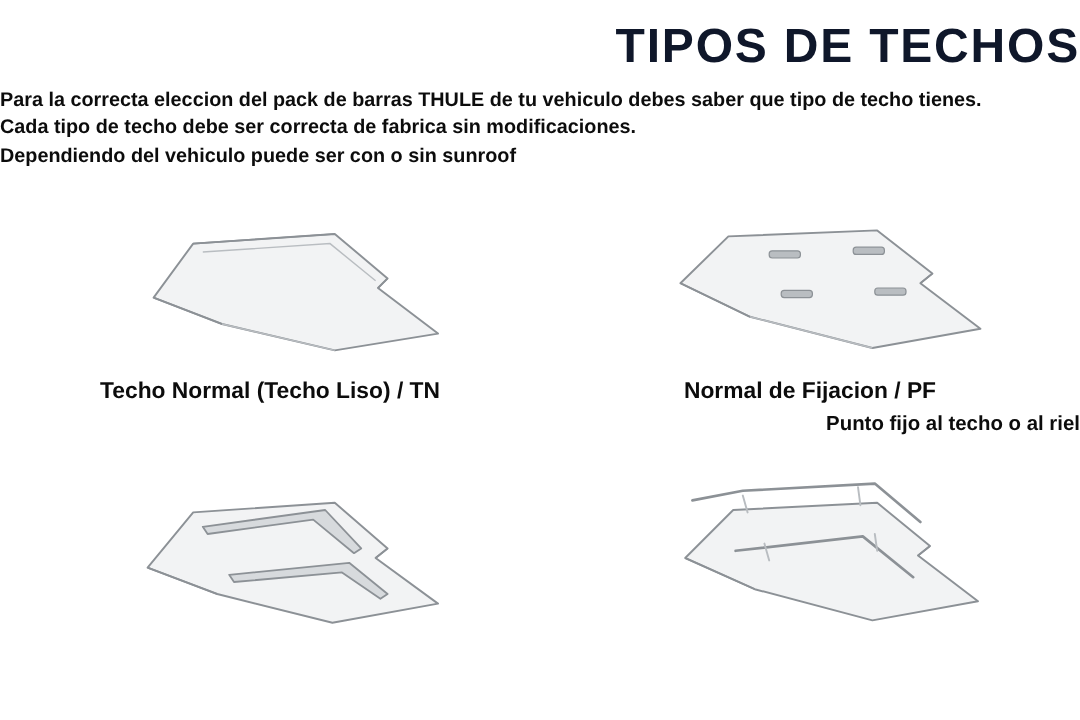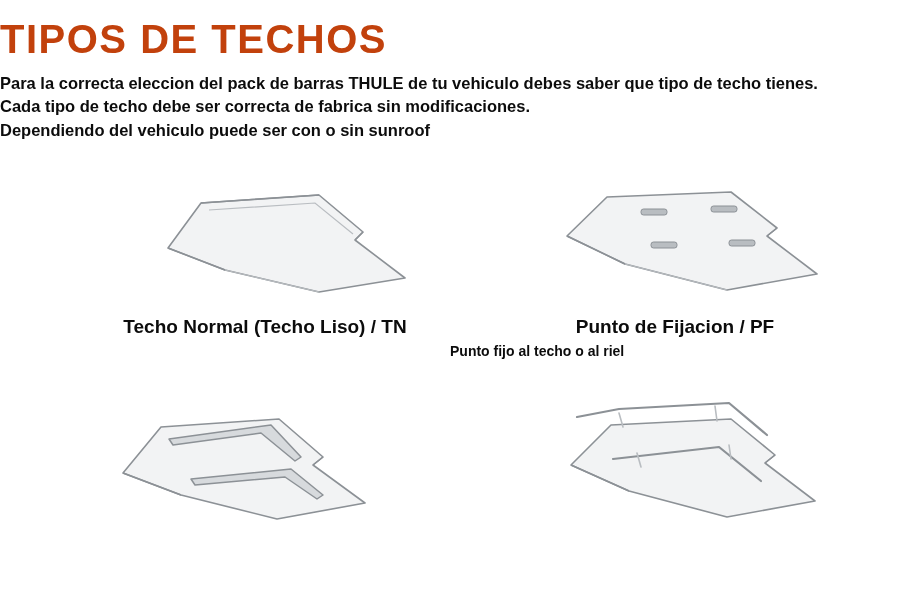--- a/index.html
+++ b/index.html
@@ -14,27 +14,27 @@
     color: #111111;
     overflow: hidden;
   }
   .page {
     position: relative;
     width: 900px;
     height: 600px;
     box-sizing: border-box;
   }
   .title {
-    text-align: left;
+    text-align: right;
     font-size: 40px;
     font-weight: bold;
     letter-spacing: 1.5px;
     margin: 18px 0 0 0;
     line-height: 1.05;
-    color: #c2410c;
+    color: #0f172a;
   }
   .subtitle-block {
     text-align: left;
     margin-top: 12px;
   }
   .subtitle-line {
     font-size: 16.5px;
     font-weight: bold;
     line-height: 1.42;
     color: #0c0c0c;
@@ -44,21 +44,21 @@
     top: 150px;
     left: 0;
     width: 900px;
     height: 450px;
   }
   .cell {
     position: absolute;
     width: 450px;
     height: 225px;
   }
-  .cell.r1c1 { left: 0;   top: 0; margin-left: 40px; }
+  .cell.r1c1 { left: 0;   top: 0; }
   .cell.r1c2 { left: 450px; top: 0; }
   .cell.r2c1 { left: 0;   top: 225px; }
   .cell.r2c2 { left: 450px; top: 225px; }
 
   .art {
     position: absolute;
     left: 50%;
     transform: translateX(-50%);
     top: 2px;
     width: 320px;
@@ -73,23 +73,23 @@
     text-align: center;
     top: 148px;
     font-size: 19px;
     font-weight: bold;
     color: #0c0c0c;
   }
   .subcaption {
     position: absolute;
     left: 0;
     width: 450px;
-    text-align: left;
+    text-align: right;
     top: 175px;
-    font-size: 14px;
+    font-size: 17px;
     font-weight: bold;
     color: #0c0c0c;
   }
 </style>
 </head>
 <body>
 
 <div class="page">
 
   <h1 class="title">TIPOS DE TECHOS</h1>
@@ -137,21 +137,21 @@
             <rect x="126" y="39" width="26" height="6" rx="2.5"></rect>
             <rect x="196" y="36" width="26" height="6" rx="2.5"></rect>
             <rect x="136" y="72" width="26" height="6" rx="2.5"></rect>
             <rect x="214" y="70" width="26" height="6" rx="2.5"></rect>
           </g>
           <g fill="none" stroke="#b9bdc1" stroke-width="1.2">
             <path d="M110 94 L212 120"></path>
           </g>
         </svg>
       </div>
-      <div class="caption">Punto de Fijacion / PF</div>
+      <div class="caption">Normal de Fijacion / PF</div>
       <div class="subcaption">Punto fijo al techo o al riel</div>
     </div>
 
     <div class="cell r2c1">
       <div class="art">
         <svg viewBox="0 0 320 150" xmlns="http://www.w3.org/2000/svg">
           <g fill="#f2f3f4" stroke="#8c9196" stroke-width="1.6" stroke-linejoin="round">
             <path d="M58 78 L96 32 L214 24 L258 62 L248 70 L300 108 L212 124 L116 100 Z"></path>
           </g>
           <g fill="#d7dadd" stroke="#8c9196" stroke-width="1.5" stroke-linejoin="round">

